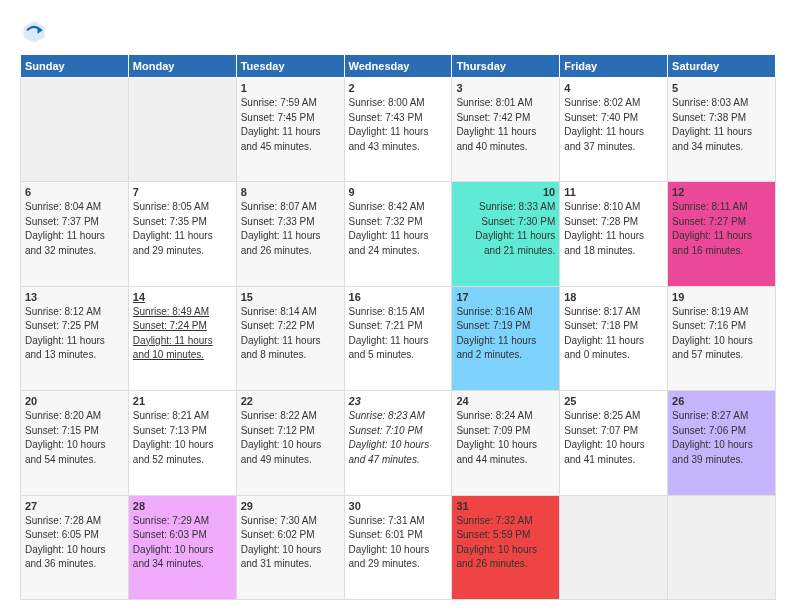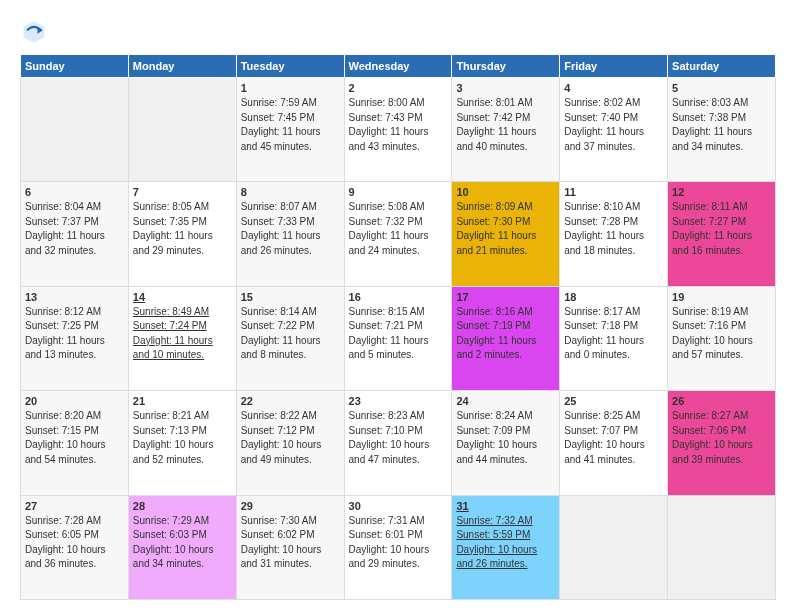--- a/index.html
+++ b/index.html
@@ -188,27 +188,27 @@
 Daylight: 11 hours and 29 minutes.</div>
           </td>
           <td style="background: rgb(247, 247, 247);">
             <span class="day-number">8</span>
             <div class="day-info">Sunrise: 8:07 AM
 Sunset: 7:33 PM
 Daylight: 11 hours and 26 minutes.</div>
           </td>
           <td style="background: rgb(255, 255, 255);">
             <span class="day-number">9</span>
-            <div class="day-info">Sunrise: 5:08 AM
+            <div class="day-info">Sunrise: 8:42 AM
 Sunset: 7:32 PM
 Daylight: 11 hours and 24 minutes.</div>
           </td>
-          <td style="background: #eab308;">
+          <td style="background: #5eead4; text-align: right;">
             <span class="day-number">10</span>
-            <div class="day-info">Sunrise: 8:09 AM
+            <div class="day-info">Sunrise: 8:33 AM
 Sunset: 7:30 PM
 Daylight: 11 hours and 21 minutes.</div>
           </td>
           <td style="background: rgb(255, 255, 255);">
             <span class="day-number">11</span>
             <div class="day-info">Sunrise: 8:10 AM
 Sunset: 7:28 PM
 Daylight: 11 hours and 18 minutes.</div>
           </td>
           <td style="background: #ec4899;">
@@ -236,21 +236,21 @@
             <div class="day-info">Sunrise: 8:14 AM
 Sunset: 7:22 PM
 Daylight: 11 hours and 8 minutes.</div>
           </td>
           <td style="background: rgb(255, 255, 255);">
             <span class="day-number">16</span>
             <div class="day-info">Sunrise: 8:15 AM
 Sunset: 7:21 PM
 Daylight: 11 hours and 5 minutes.</div>
           </td>
-          <td style="background: #d946ef;">
+          <td style="background: #7dd3fc;">
             <span class="day-number">17</span>
             <div class="day-info">Sunrise: 8:16 AM
 Sunset: 7:19 PM
 Daylight: 11 hours and 2 minutes.</div>
           </td>
           <td style="background: rgb(255, 255, 255);">
             <span class="day-number">18</span>
             <div class="day-info">Sunrise: 8:17 AM
 Sunset: 7:18 PM
 Daylight: 11 hours and 0 minutes.</div>
@@ -274,39 +274,39 @@
             <div class="day-info">Sunrise: 8:21 AM
 Sunset: 7:13 PM
 Daylight: 10 hours and 52 minutes.</div>
           </td>
           <td style="background: rgb(247, 247, 247);">
             <span class="day-number">22</span>
             <div class="day-info">Sunrise: 8:22 AM
 Sunset: 7:12 PM
 Daylight: 10 hours and 49 minutes.</div>
           </td>
-          <td style="background: rgb(255, 255, 255);">
+          <td style="background: rgb(255, 255, 255); font-style: italic;">
             <span class="day-number">23</span>
             <div class="day-info">Sunrise: 8:23 AM
 Sunset: 7:10 PM
 Daylight: 10 hours and 47 minutes.</div>
           </td>
           <td style="background: rgb(247, 247, 247);">
             <span class="day-number">24</span>
             <div class="day-info">Sunrise: 8:24 AM
 Sunset: 7:09 PM
 Daylight: 10 hours and 44 minutes.</div>
           </td>
           <td style="background: rgb(255, 255, 255);">
             <span class="day-number">25</span>
             <div class="day-info">Sunrise: 8:25 AM
 Sunset: 7:07 PM
 Daylight: 10 hours and 41 minutes.</div>
           </td>
-          <td style="background: #ec4899;">
+          <td style="background: #c4b5fd;">
             <span class="day-number">26</span>
             <div class="day-info">Sunrise: 8:27 AM
 Sunset: 7:06 PM
 Daylight: 10 hours and 39 minutes.</div>
           </td>
         </tr>
         <tr>
           <td style="background: rgb(247, 247, 247);">
             <span class="day-number">27</span>
             <div class="day-info">Sunrise: 7:28 AM
@@ -324,21 +324,21 @@
             <div class="day-info">Sunrise: 7:30 AM
 Sunset: 6:02 PM
 Daylight: 10 hours and 31 minutes.</div>
           </td>
           <td style="background: rgb(255, 255, 255);">
             <span class="day-number">30</span>
             <div class="day-info">Sunrise: 7:31 AM
 Sunset: 6:01 PM
 Daylight: 10 hours and 29 minutes.</div>
           </td>
-          <td style="background: #7dd3fc; text-decoration: underline;">
+          <td style="background: #ef4444;">
             <span class="day-number">31</span>
             <div class="day-info">Sunrise: 7:32 AM
 Sunset: 5:59 PM
 Daylight: 10 hours and 26 minutes.</div>
           </td>
           <td class="empty-cell" style="background: rgb(240, 240, 240);"></td>
           <td class="empty-cell" style="background: rgb(236, 236, 236);"></td>
         </tr>
       </tbody>
   </table>

